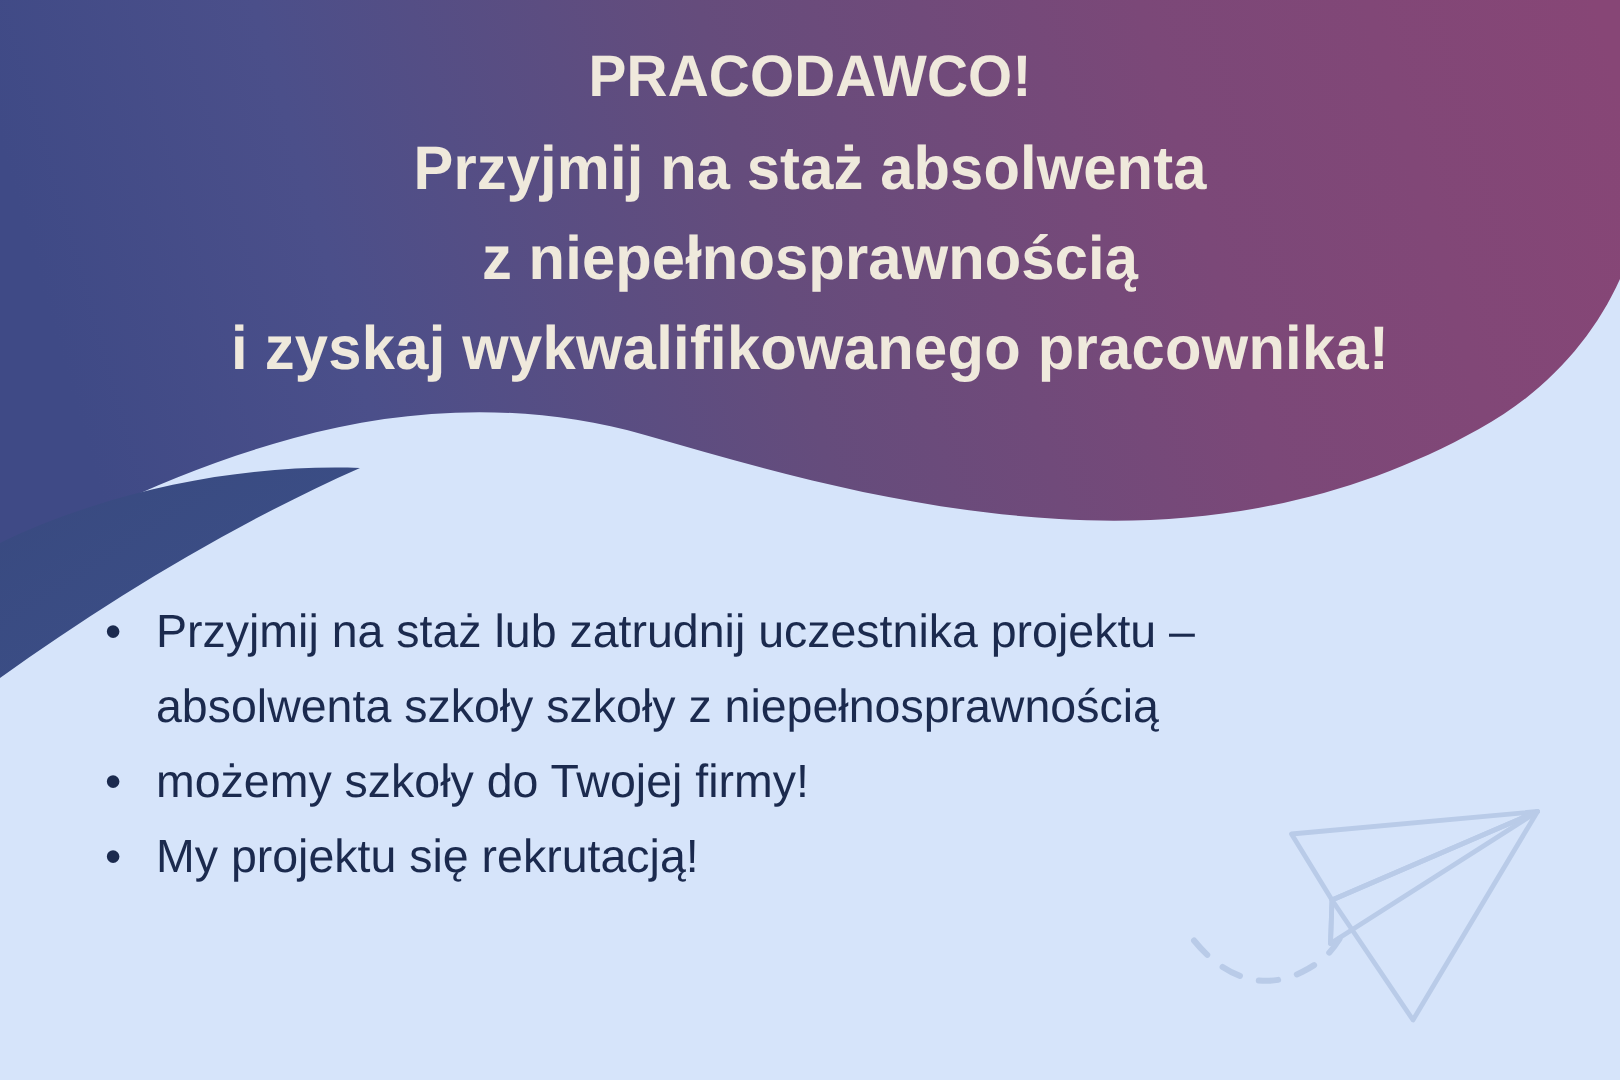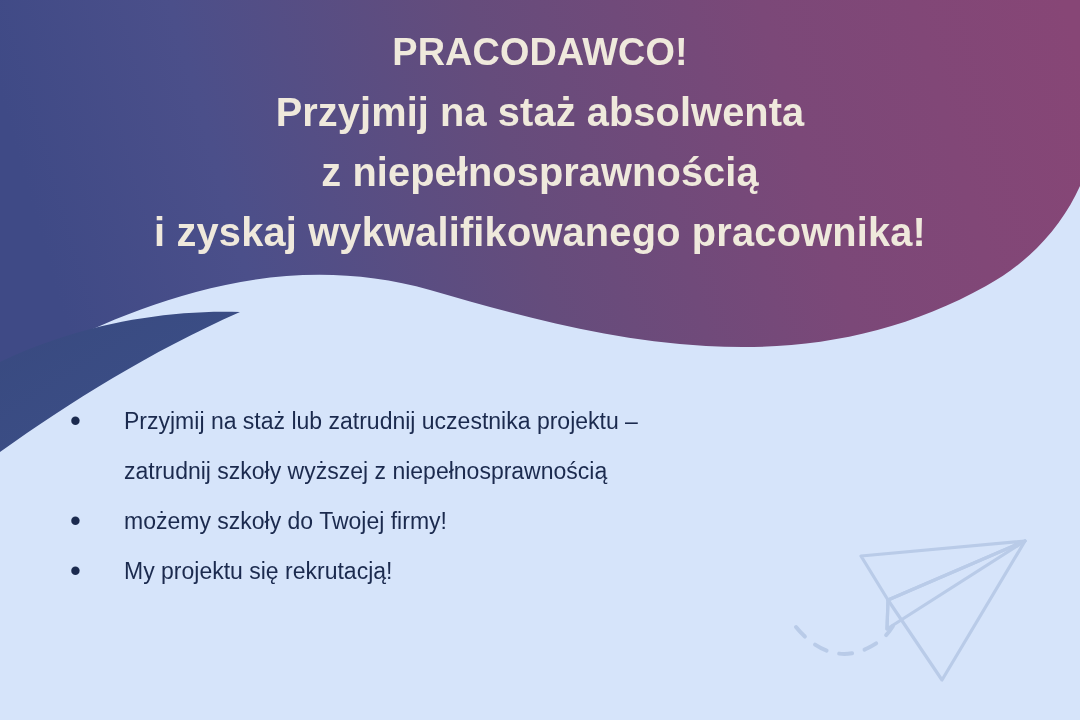--- a/index.html
+++ b/index.html
@@ -77,24 +77,23 @@
     width: 34px;
     text-align: left;
     font-size: 31px;
     line-height: 50px;
     color: #1b2a4e;
     padding-left: 8px;
   }
   .bullet-text {
     flex: 1 1 auto;
     color: #1b2a4e;
-    font-size: 23px;
+    font-size: 31px;
     line-height: 50px;
     max-width: 910px;
-    margin-left: 20px;
   }
   .bullet-text .wrap-line { display: block; }
 </style>
 </head>
 <body>
 
 <div id="poster">
 
   <svg id="bg-art" viewBox="0 0 1080 720" preserveAspectRatio="none">
     <defs>
@@ -145,21 +144,21 @@
     <div class="heading-line l3">z niepełnosprawnością</div>
     <div class="heading-line l4">i zyskaj wykwalifikowanego pracownika!</div>
   </div>
 
   <div id="bullet-block">
 
     <div class="bullet-item">
       <span class="bullet-dot">•</span>
       <span class="bullet-text">
         <span class="wrap-line">Przyjmij na staż lub zatrudnij uczestnika projektu  –</span>
-        <span class="wrap-line">zatrudnij szkoły wyższej z niepełnosprawnością</span>
+        <span class="wrap-line">absolwenta szkoły szkoły z niepełnosprawnością</span>
       </span>
     </div>
 
     <div class="bullet-item">
       <span class="bullet-dot">•</span>
       <span class="bullet-text">
         <span class="wrap-line">możemy szkoły do Twojej firmy!</span>
       </span>
     </div>
 

